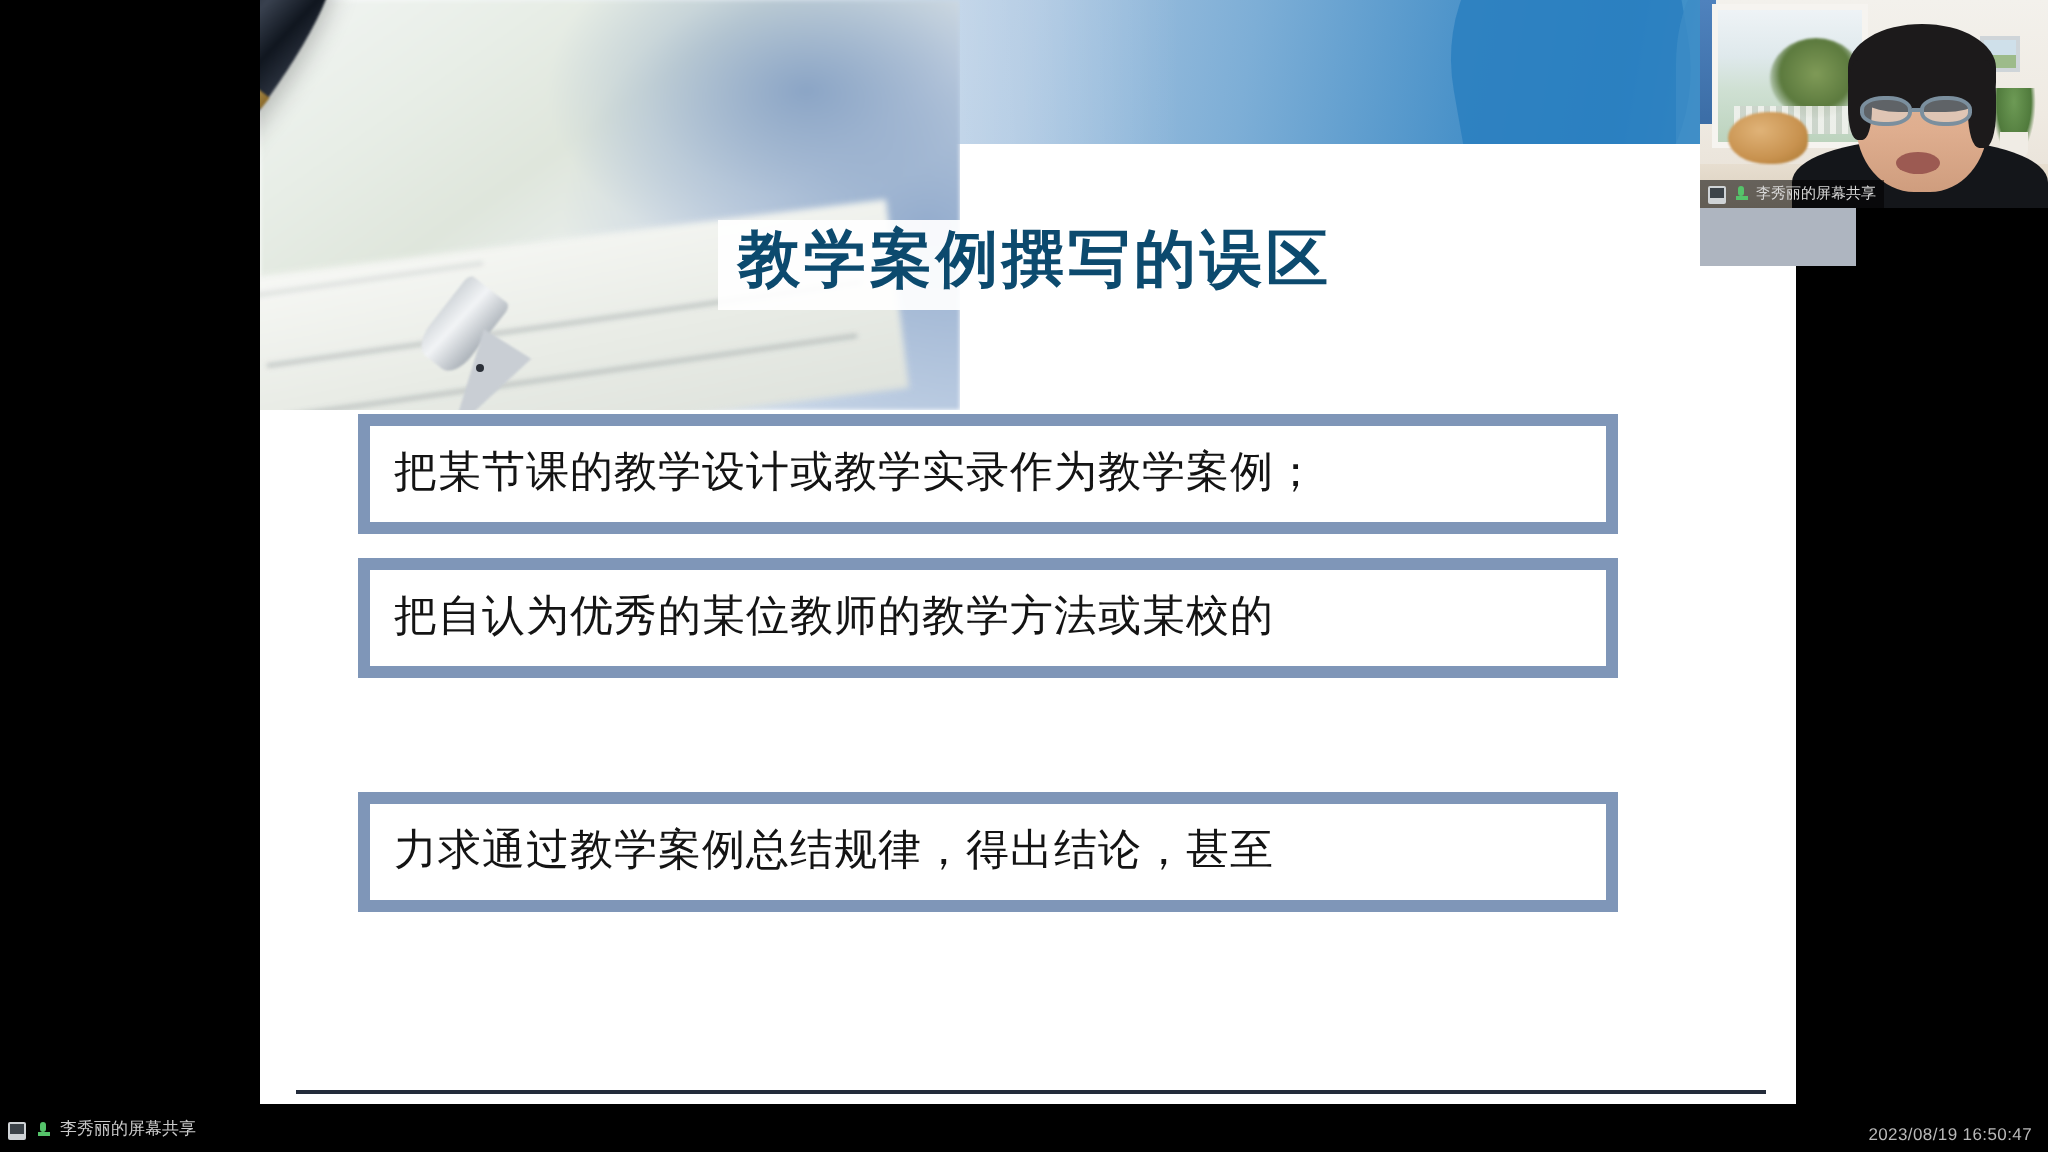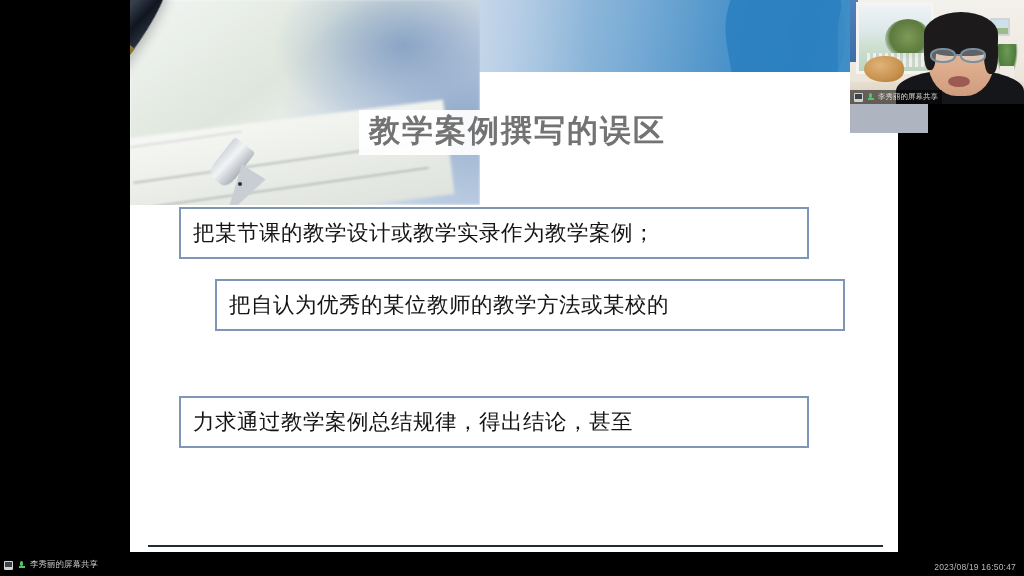--- a/index.html
+++ b/index.html
@@ -145,21 +145,21 @@
     letter-spacing: 2px;
     line-height: 1.15;
     white-space: nowrap;
   }
 
   
   .bullet-box {
     position: absolute;
     left: 49px;
     width: 630px;
-    border: 2px solid #0f766e;
+    border: 6px solid #0f766e;
     background: #ffffff;
     padding: 7px 10px 8px 12px;
   }
   .bullet-text {
     font-family: "DejaVu Serif", "Liberation Serif", serif;
     font-size: 21.5px;
     color: #141414;
     line-height: 1.55;
     letter-spacing: .5px;
   }
@@ -366,30 +366,30 @@
       <div class="pen-body">
         <div class="pen-ring r1"></div>
 
       </div>
       <div class="pen-grip"></div>
       <div class="pen-nib"></div>
       <div class="pen-nib-dot"></div>
     </div>
 
     <div id="slide-title-wrap">
-      <div id="slide-title" style="color: #737373;">教学案例撰写的误区</div>
+      <div id="slide-title" style="color: #0c4a6e;">教学案例撰写的误区</div>
     </div>
 
     <div class="bullet-box" id="box1" style="border-color: rgb(127, 150, 184);">
       <div class="bullet-text">
         <span>把某节课的教学设计或教学实录作为教学案例；</span>
       </div>
     </div>
 
-    <div class="bullet-box" id="box2" style="border-color: rgb(127, 150, 184); margin-left: 36px;">
+    <div class="bullet-box" id="box2" style="border-color: rgb(127, 150, 184);">
       <div class="bullet-text">
         <span>把自认为优秀的某位教师的教学方法或某校的</span>
       </div>
     </div>
 
     <div class="bullet-box" id="box3" style="border-color: rgb(127, 150, 184);">
       <div class="bullet-text">
         <span>力求通过教学案例总结规律，得出结论，甚至</span>
       </div>
     </div>

